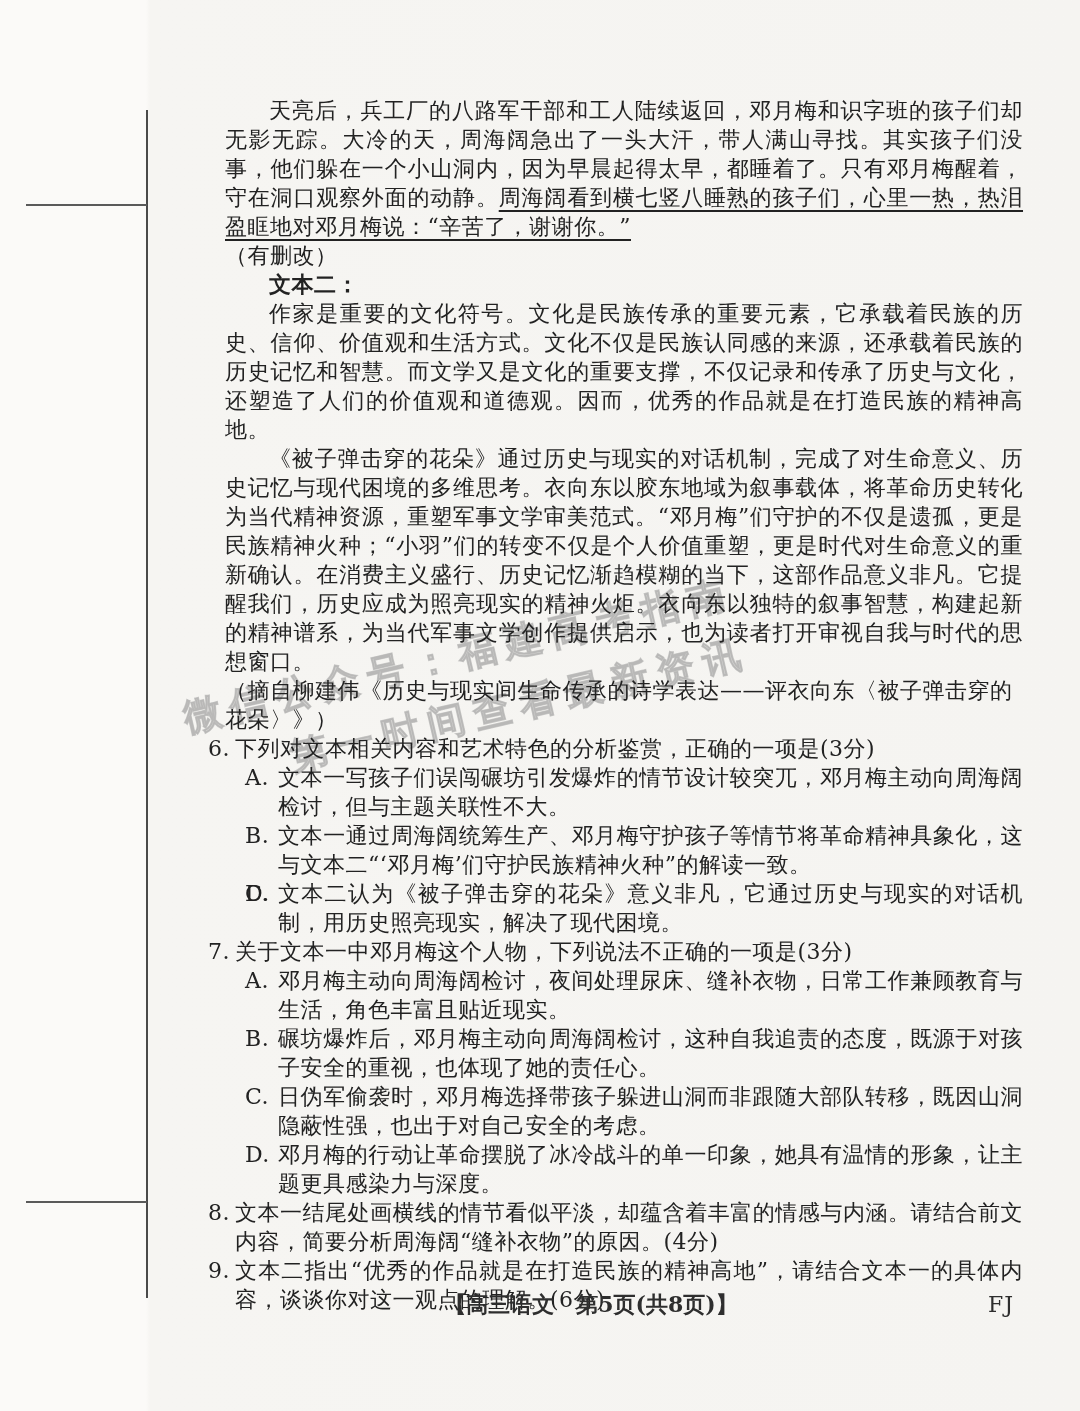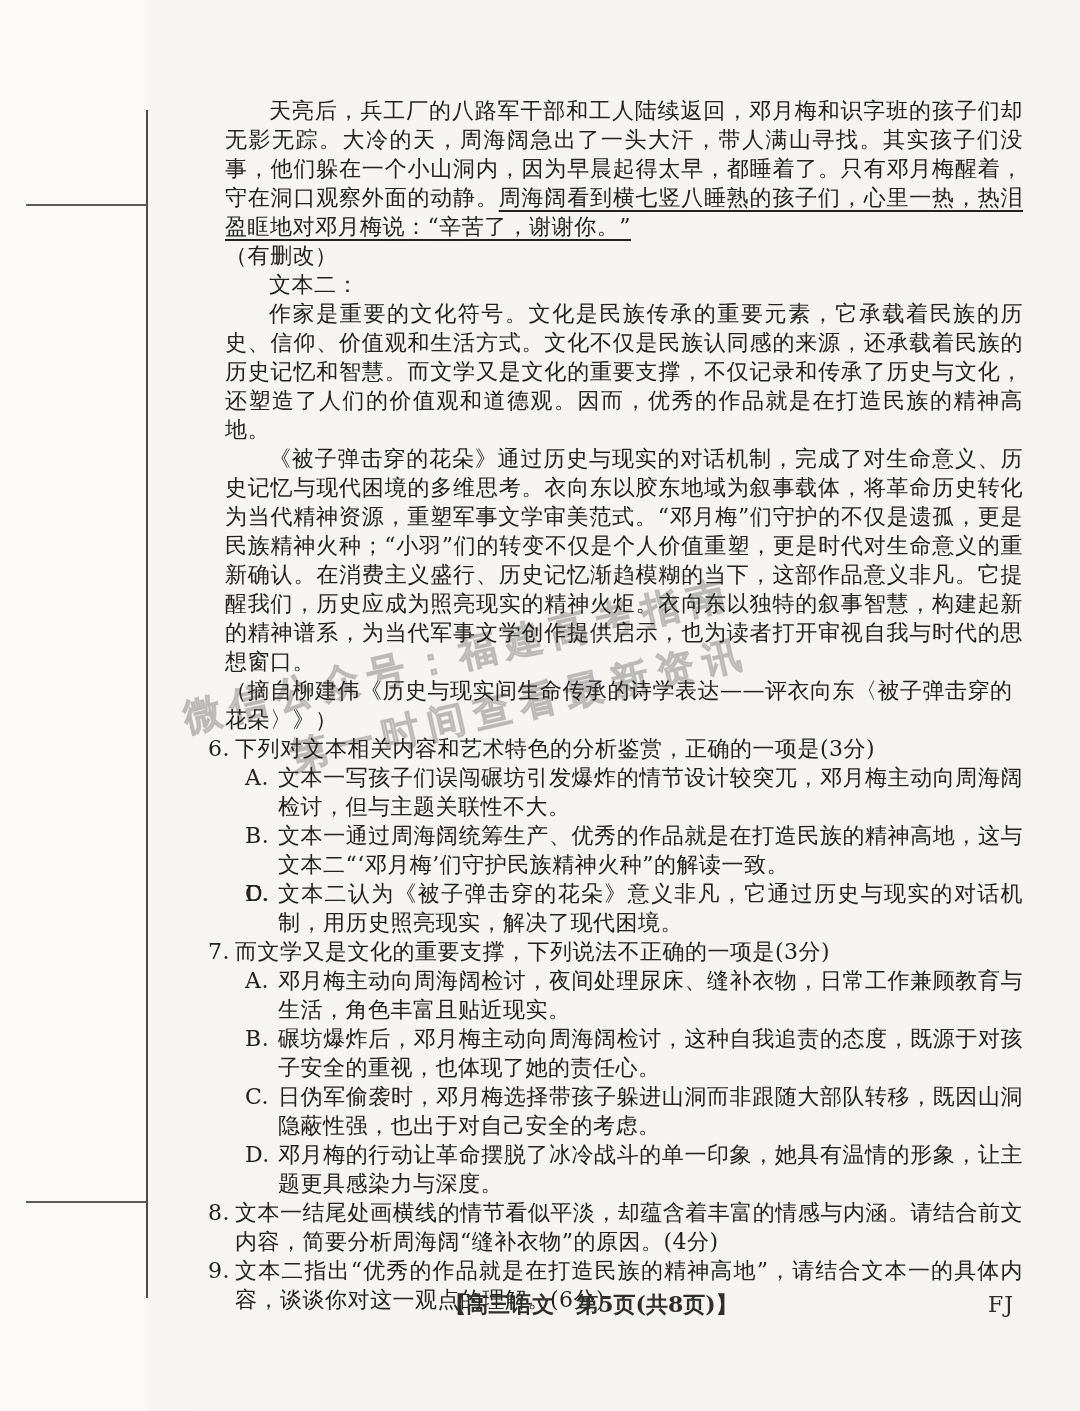--- a/index.html
+++ b/index.html
@@ -36,21 +36,21 @@
   
   .content{
     position:absolute;left:225px;top:96px;width:798px;
     font-size:22px;line-height:29px;
     text-align:justify;
     letter-spacing:0.5px;
   }
   .content p{margin:0;}
   .indent{text-indent:2em;}
   .right{text-align:left;text-indent:0;}
-  .head{font-weight:normal;text-indent:2em;}
+  .head{font-weight:bold;text-indent:2em;}
   .ul{text-decoration:underline;text-underline-offset:5px;text-decoration-thickness:1.5px;}
   
   .q{position:relative;margin-left:-17px;padding-left:27px;}
   .qnum{position:absolute;left:0;top:0;}
   .opt{position:relative;margin-left:10px;padding-left:33px;}
   .optlabel{position:absolute;left:0;top:0;}
   
   .footer{
     position:absolute;left:150px;top:1290px;width:882px;
     text-align:center;font-size:22px;color:#2e2e2e;font-weight:bold;
@@ -81,27 +81,27 @@
 
     <p class="indent">作家是重要的文化符号。文化是民族传承的重要元素，它承载着民族的历史、信仰、价值观和生活方式。文化不仅是民族认同感的来源，还承载着民族的历史记忆和智慧。而文学又是文化的重要支撑，不仅记录和传承了历史与文化，还塑造了人们的价值观和道德观。因而，优秀的作品就是在打造民族的精神高地。</p>
 
     <p class="indent">《被子弹击穿的花朵》通过历史与现实的对话机制，完成了对生命意义、历史记忆与现代困境的多维思考。衣向东以胶东地域为叙事载体，将革命历史转化为当代精神资源，重塑军事文学审美范式。“邓月梅”们守护的不仅是遗孤，更是民族精神火种；“小羽”们的转变不仅是个人价值重塑，更是时代对生命意义的重新确认。在消费主义盛行、历史记忆渐趋模糊的当下，这部作品意义非凡。它提醒我们，历史应成为照亮现实的精神火炬。衣向东以独特的叙事智慧，构建起新的精神谱系，为当代军事文学创作提供启示，也为读者打开审视自我与时代的思想窗口。</p>
 
     <p class="right">（摘自柳建伟《历史与现实间生命传承的诗学表达——评衣向东〈被子弹击穿的花朵〉》）</p>
 
     <div class="q">
       <span class="qnum">6.</span><span>下列对文本相关内容和艺术特色的分析鉴赏，正确的一项是(3分)</span>
       <div class="opt"><span class="optlabel">A.</span><span>文本一写孩子们误闯碾坊引发爆炸的情节设计较突兀，邓月梅主动向周海阔检讨，但与主题关联性不大。</span></div>
-      <div class="opt"><span class="optlabel">B.</span><span>文本一通过周海阔统筹生产、优秀的作品就是在打造民族的精神高地，这与文本二“‘邓月梅’们守护民族精神火种”的解读一致。</span></div>
+      <div class="opt"><span class="optlabel">B.</span><span>文本一通过周海阔统筹生产、邓月梅守护孩子等情节将革命精神具象化，这与文本二“‘邓月梅’们守护民族精神火种”的解读一致。</span></div>
       <div class="opt"><span class="optlabel">C.</span></div>
       <div class="opt"><span class="optlabel">D.</span><span>文本二认为《被子弹击穿的花朵》意义非凡，它通过历史与现实的对话机制，用历史照亮现实，解决了现代困境。</span></div>
     </div>
 
     <div class="q">
-      <span class="qnum">7.</span><span>而文学又是文化的重要支撑，下列说法不正确的一项是(3分)</span>
+      <span class="qnum">7.</span><span>关于文本一中邓月梅这个人物，下列说法不正确的一项是(3分)</span>
       <div class="opt"><span class="optlabel">A.</span><span>邓月梅主动向周海阔检讨，夜间处理尿床、缝补衣物，日常工作兼顾教育与生活，角色丰富且贴近现实。</span></div>
       <div class="opt"><span class="optlabel">B.</span><span>碾坊爆炸后，邓月梅主动向周海阔检讨，这种自我追责的态度，既源于对孩子安全的重视，也体现了她的责任心。</span></div>
       <div class="opt"><span class="optlabel">C.</span><span>日伪军偷袭时，邓月梅选择带孩子躲进山洞而非跟随大部队转移，既因山洞隐蔽性强，也出于对自己安全的考虑。</span></div>
       <div class="opt"><span class="optlabel">D.</span><span>邓月梅的行动让革命摆脱了冰冷战斗的单一印象，她具有温情的形象，让主题更具感染力与深度。</span></div>
     </div>
 
     <div class="q">
       <span class="qnum">8.</span><span>文本一结尾处画横线的情节看似平淡，却蕴含着丰富的情感与内涵。请结合前文内容，简要分析周海阔“缝补衣物”的原因。(4分)</span>
     </div>
 

